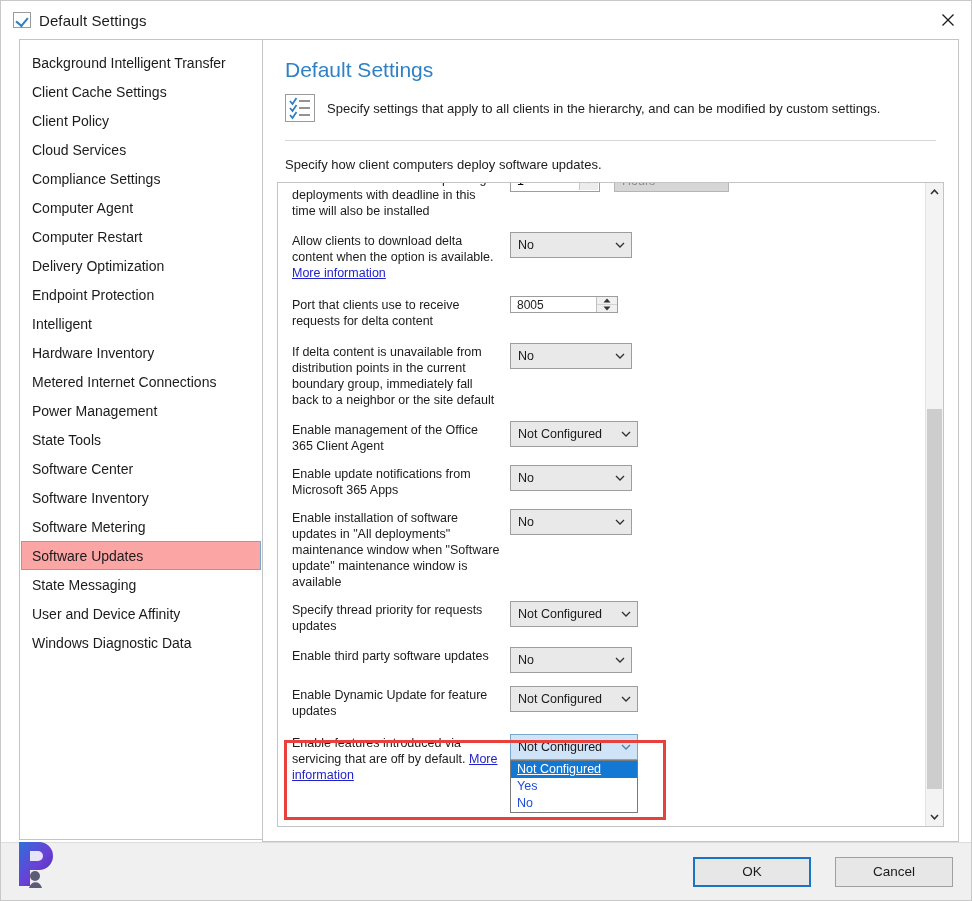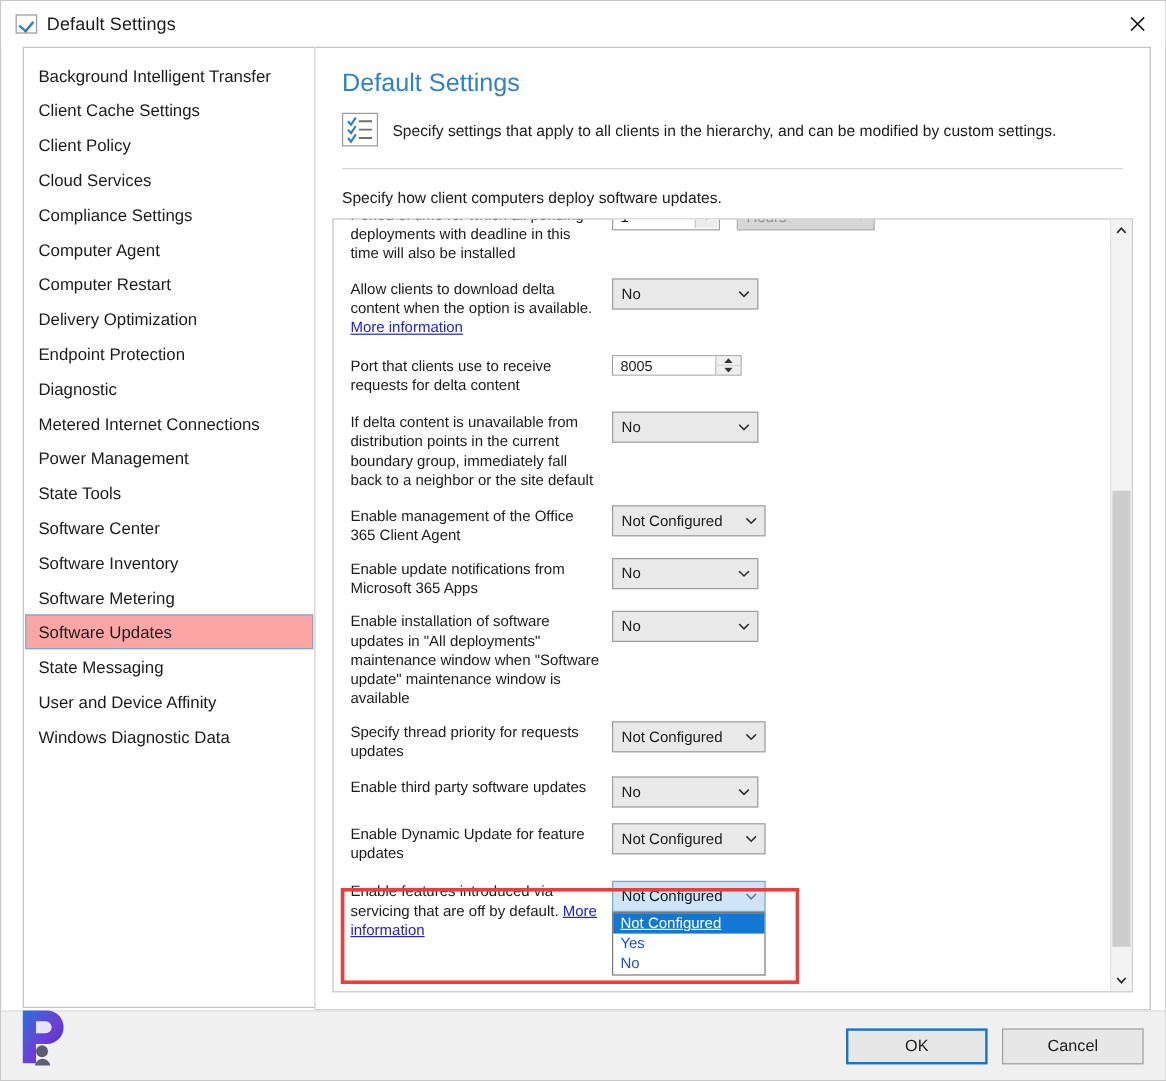--- a/index.html
+++ b/index.html
@@ -343,21 +343,21 @@
   .footer {
     position: absolute;
     left: 0; right: 0; bottom: 0;
     height: 58px;
     background: #f0f0f0;
     border-top: 1px solid #dcdcdc;
     display: flex;
     align-items: center;
     justify-content: flex-end;
     padding-right: 18px;
-    gap: 12px;
+    gap: 24px;
     box-sizing: border-box;
   }
   .btn {
     width: 118px; height: 30px;
     background: #e7e7e7;
     border: 1px solid #a0a0a0;
     font-size: 13.5px;
     color: #1b1b1b;
     display: flex; align-items: center; justify-content: center;
     cursor: default;
@@ -397,21 +397,22 @@
     <div class="sidebar">
       <div class="sidebar-item">Background Intelligent Transfer</div>
       <div class="sidebar-item">Client Cache Settings</div>
       <div class="sidebar-item">Client Policy</div>
       <div class="sidebar-item">Cloud Services</div>
       <div class="sidebar-item">Compliance Settings</div>
       <div class="sidebar-item">Computer Agent</div>
       <div class="sidebar-item">Computer Restart</div>
       <div class="sidebar-item">Delivery Optimization</div>
       <div class="sidebar-item">Endpoint Protection</div>
-      <div class="sidebar-item">Diagnostic</div>
+      <div class="sidebar-item">Intelligent</div>
+      <div class="sidebar-item">Hardware Inventory</div>
       <div class="sidebar-item">Metered Internet Connections</div>
       <div class="sidebar-item">Power Management</div>
       <div class="sidebar-item">State Tools</div>
       <div class="sidebar-item">Software Center</div>
       <div class="sidebar-item">Software Inventory</div>
       <div class="sidebar-item">Software Metering</div>
       <div class="sidebar-item selected">Software Updates</div>
       <div class="sidebar-item">State Messaging</div>
       <div class="sidebar-item">User and Device Affinity</div>
       <div class="sidebar-item">Windows Diagnostic Data</div>

